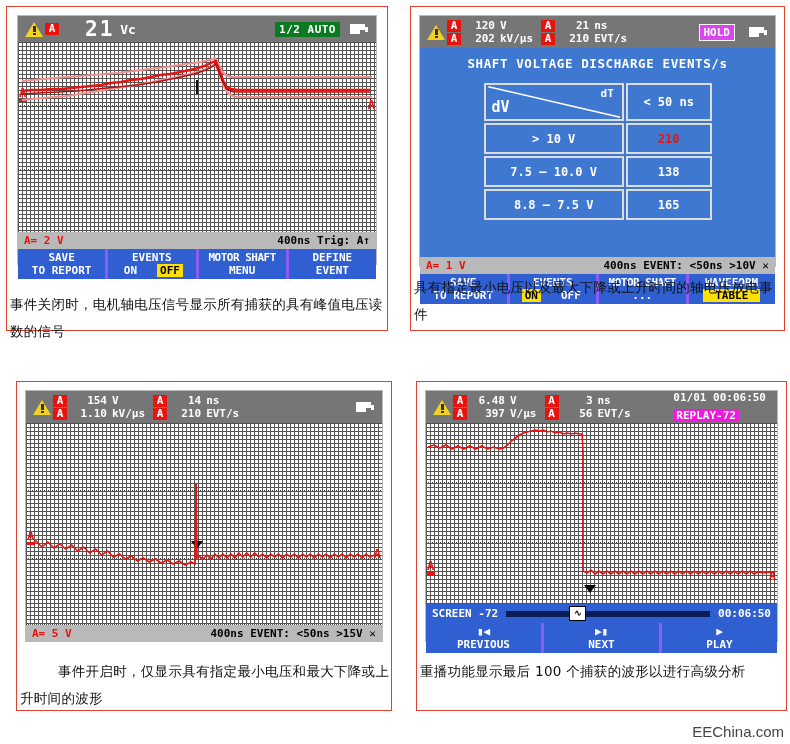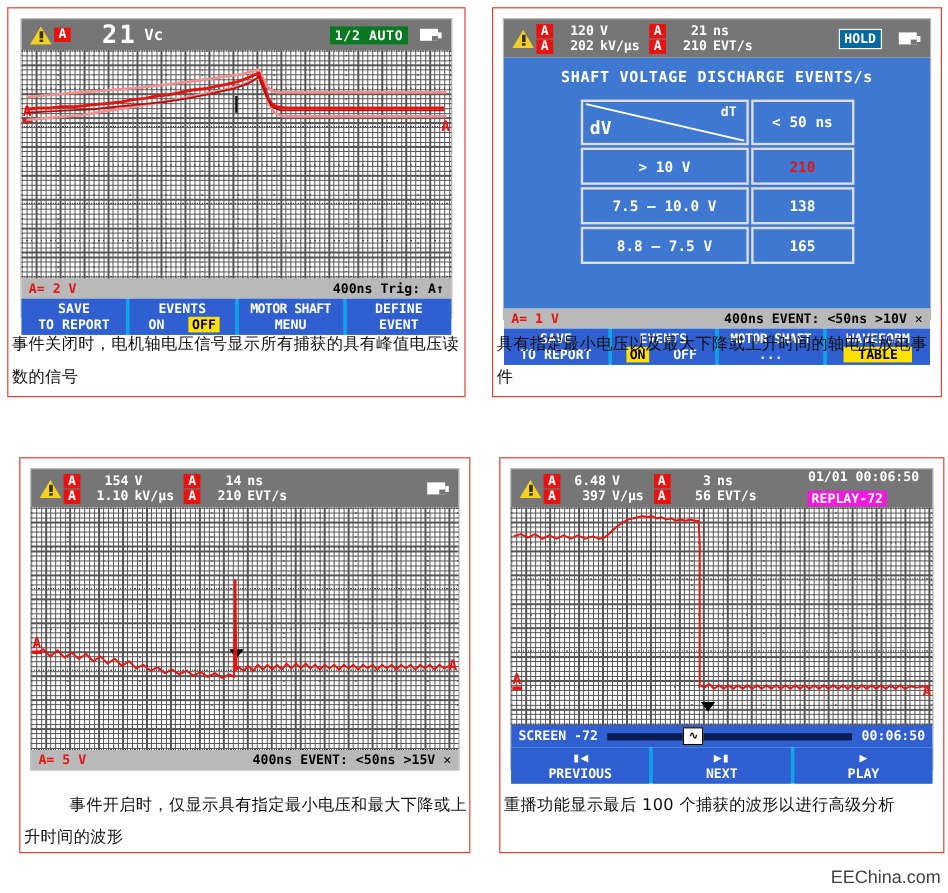--- a/index.html
+++ b/index.html
@@ -94,21 +94,21 @@
   }
   .sb-unit { font-size: 13px; font-weight: bold; margin-left: 6px; }
   .sb-spacer { flex: 1 1 auto; }
 
   .badge-auto {
     background: #0a7a22; color: #ffffff; font-size: 11px; font-weight: bold;
     padding: 1px 4px; letter-spacing: 0.5px; margin-right: 10px;
     font-family: "DejaVu Sans Mono", monospace;
   }
   .badge-hold {
-    background: #0369a1; color: #ffffff; font-size: 11px; font-weight: bold;
+    background: #d946ef; color: #ffffff; font-size: 11px; font-weight: bold;
     padding: 1px 4px; margin-right: 14px; border: 1px solid #ffffff;
     font-family: "DejaVu Sans Mono", monospace;
   }
   .badge-replay {
     background: #f218e0; color: #ffffff; font-size: 11px; font-weight: bold;
     padding: 0px 3px; font-family: "DejaVu Sans Mono", monospace;
     line-height: 13px; display:inline-block;
   }
   .dt-stack { display: flex; flex-direction: column; align-items: flex-start; margin-left: auto; margin-right: 8px; }
   .dt-stack .dt { font-size: 11px; font-weight: bold; line-height: 13px; }
@@ -166,21 +166,21 @@
     display: flex; align-items: center;
     font-family: "DejaVu Sans Mono", monospace;
     font-size: 11px; font-weight: bold;
     padding: 0 6px;
   }
   .infostrip .left { color: #e8130f; }
   .infostrip .right { color: #000; }
 
   
   .softkeys {
-    display: flex; height: 30px; gap: 3px; background: #0ea5e9;
+    display: flex; height: 30px; gap: 3px; background: #8b5cf6;
   }
   .skey {
     flex: 1 1 0; background: #2f5fd0; color: #ffffff;
     display: flex; flex-direction: column; align-items: center; justify-content: center;
     font-family: "DejaVu Sans Mono", monospace;
     font-size: 11px; font-weight: bold; line-height: 13px;
     text-align: center;
   }
   .skey .l2 { display: flex; gap: 17px; align-items: center; }
   .onoff-on, .onoff-off {
@@ -242,21 +242,21 @@
 
   
   .caption {
     position: absolute;
     font-family: "DejaVu Sans", sans-serif;
     font-size: 13.5px;
     color: #111111;
     line-height: 27px;
     letter-spacing: 0.3px;
   }
-  #cap-1 { left: 10px;  top: 274px; width: 378px; }
+  #cap-1 { left: 10px;  top: 291px; width: 378px; }
   #cap-2 { left: 414px; top: 274px; width: 372px; }
   #cap-3 { left: 20px;  top: 658px; width: 376px; text-indent: 38px; }
   #cap-4 { left: 420px; top: 658px; width: 366px; }
 
   .watermark {
     position: absolute; right: 6px; bottom: 4px;
     font-family: Liberation Sans, sans-serif;
     font-size: 15px; color: #444444;
   }
 </style>

